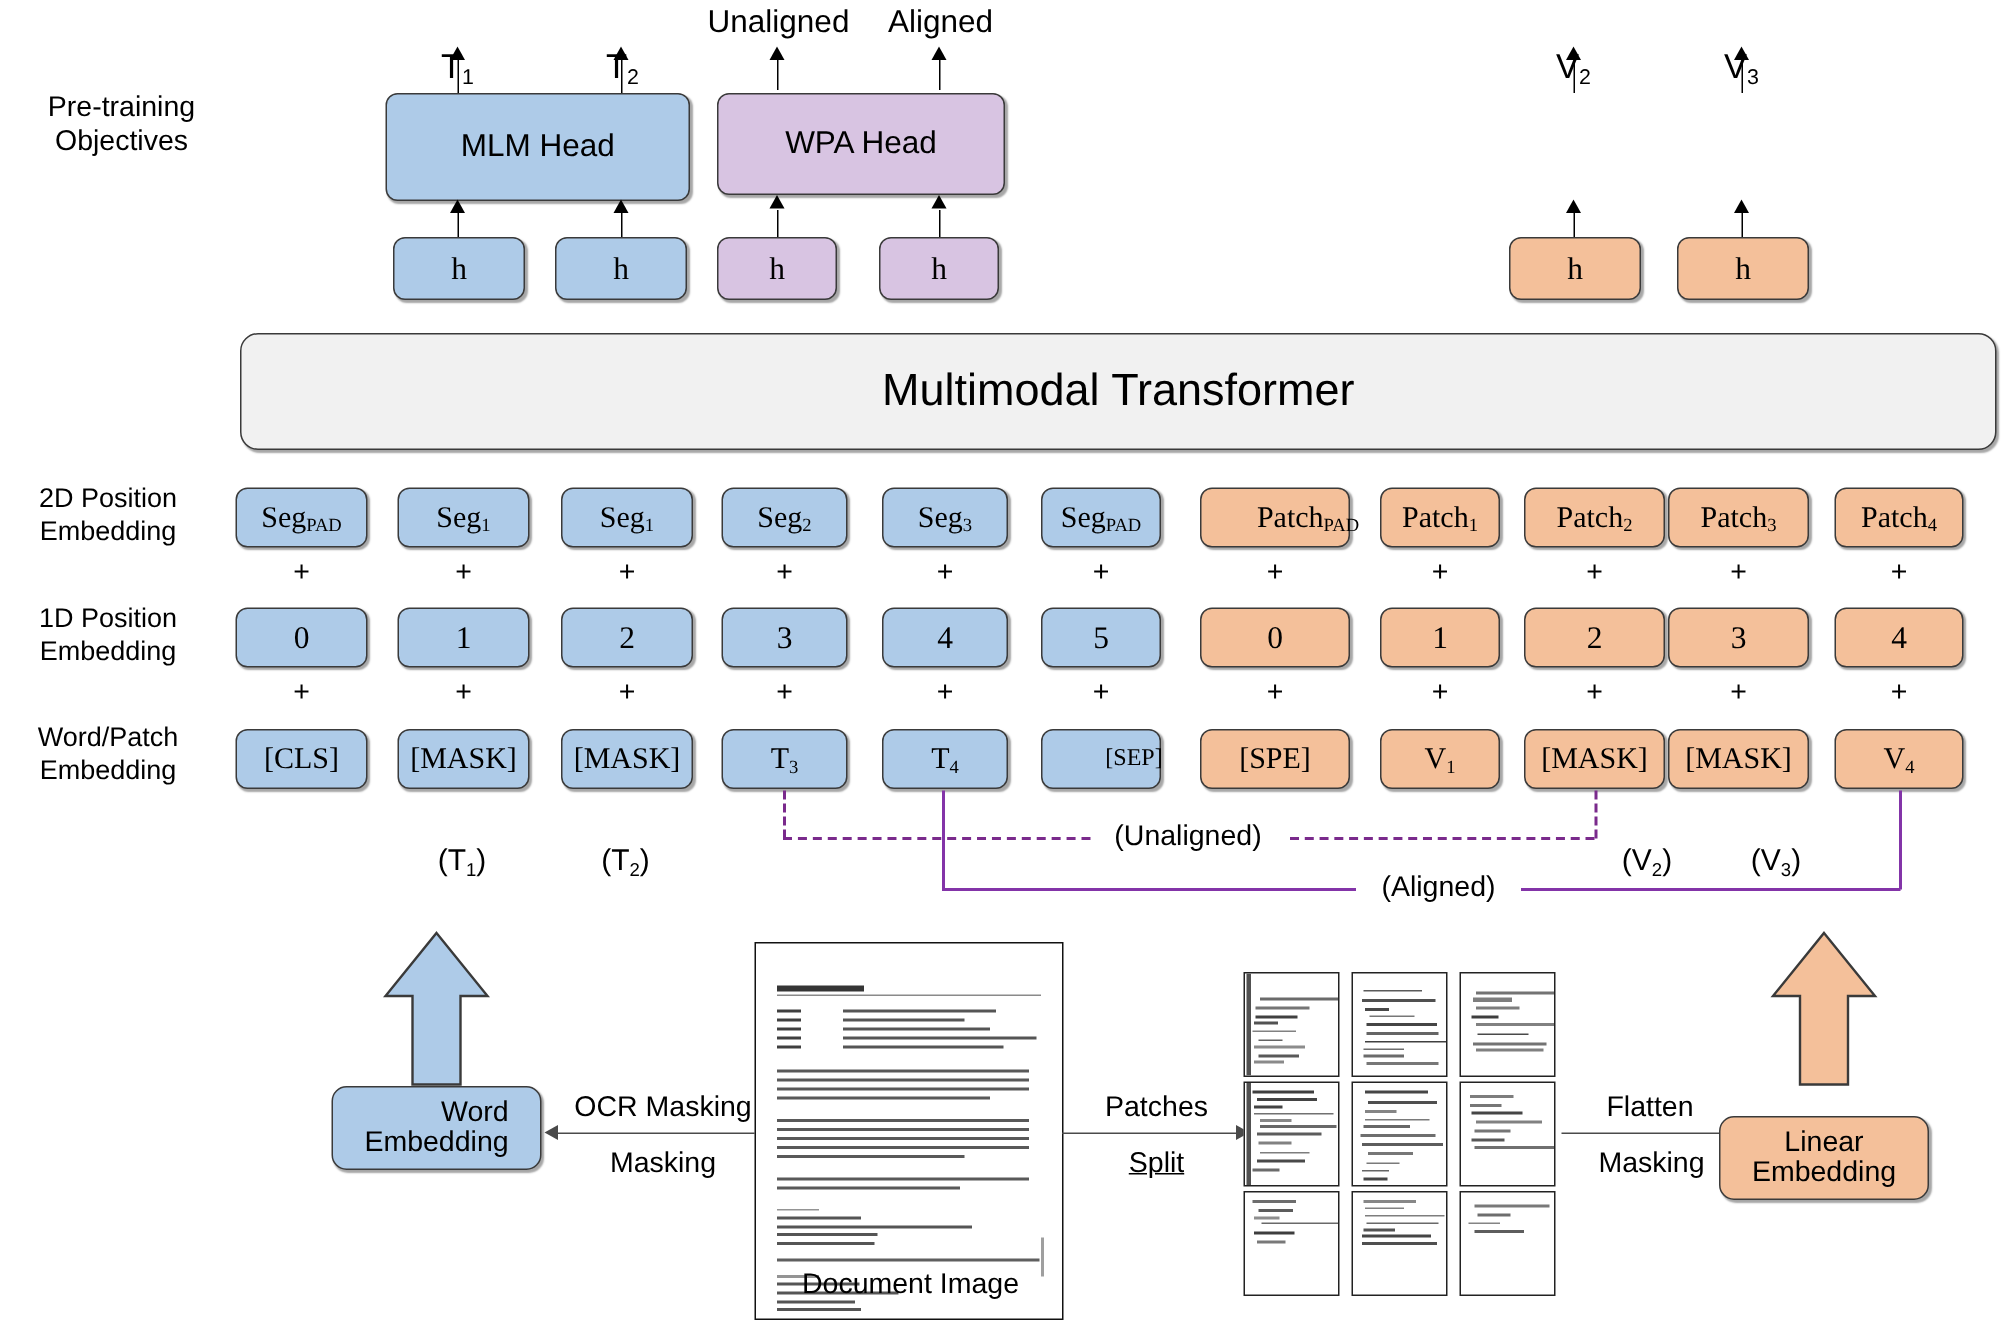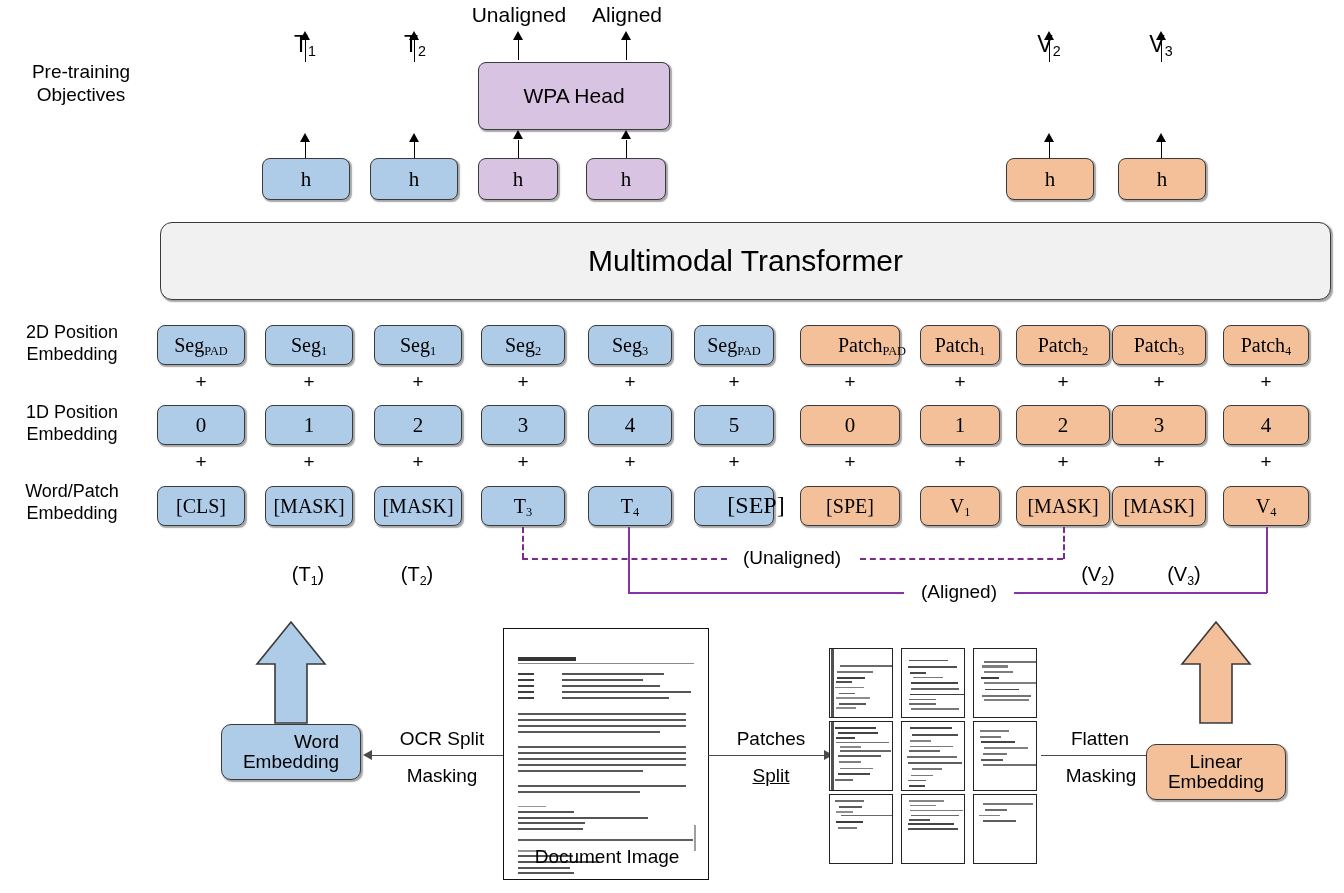--- a/index.html
+++ b/index.html
@@ -95,20 +95,23 @@
   <div class="arrow-up" style="left:409px;top:31px;"></div>
   <div class="vline" style="left:518px;top:38px;height:22px;"></div>
   <div class="arrow-up" style="left:513px;top:31px;"></div>
   <div class="vline" style="left:626px;top:38px;height:22px;"></div>
   <div class="arrow-up" style="left:621px;top:31px;"></div>
   <div class="vline" style="left:1049px;top:38px;height:24px;"></div>
   <div class="arrow-up" style="left:1044px;top:31px;"></div>
   <div class="vline" style="left:1161px;top:38px;height:24px;"></div>
   <div class="arrow-up" style="left:1156px;top:31px;"></div>
 
+  <div class="box blue sans" style="left:257px;top:62px;width:203px;height:72px;font-size:21px;">
+    <span>MLM Head</span>
+  </div>
   <div class="box purple sans" style="left:478px;top:62px;width:192px;height:68px;font-size:21px;">
     <span>WPA Head</span>
   </div>
 
   <div class="vline" style="left:305px;top:142px;height:16px;"></div>
   <div class="arrow-up" style="left:300px;top:133px;"></div>
   <div class="vline" style="left:414px;top:142px;height:16px;"></div>
   <div class="arrow-up" style="left:409px;top:133px;"></div>
   <div class="vline" style="left:518px;top:140px;height:18px;"></div>
   <div class="arrow-up" style="left:513px;top:130px;"></div>
@@ -199,21 +202,21 @@
         <span><span>T</span><span class="sub">4</span></span>
       </div>
       <div class="box blue serif" style="left: 694px; top: 325px; width: 80px; height: 40px; font-size: 20px;">
         <span><span>Seg</span><span class="sub">PAD</span></span>
       </div>
       <div class="lbl sans" style="left: 694px; top: 370px; width: 80px; font-size: 19px;">+</div>
       <div class="box blue serif" style="left: 694px; top: 405px; width: 80px; height: 40px; font-size: 21px;">
         <span>5</span>
       </div>
       <div class="lbl sans" style="left: 694px; top: 450px; width: 80px; font-size: 19px;">+</div>
-      <div class="box blue serif" style="left: 694px; top: 486px; width: 80px; height: 40px; font-size: 24px; padding-left: 44px;">
+      <div class="box blue serif" style="left: 694px; top: 486px; width: 80px; height: 40px; font-size: 16px; padding-left: 44px;">
         <span><span>[SEP]</span></span>
       </div>
       <div class="box orange serif" style="left: 800px; top: 325px; width: 100px; height: 40px; font-size: 20px; padding-left: 44px;">
         <span><span>Patch</span><span class="sub">PAD</span></span>
       </div>
       <div class="lbl sans" style="left: 800px; top: 370px; width: 100px; font-size: 19px;">+</div>
       <div class="box orange serif" style="left: 800px; top: 405px; width: 100px; height: 40px; font-size: 21px;">
         <span>0</span>
       </div>
       <div class="lbl sans" style="left: 800px; top: 450px; width: 100px; font-size: 19px;">+</div>
@@ -296,21 +299,21 @@
       <polygon points="36,2 70,44 52,44 52,103 20,103 20,44 2,44" fill="#AECBE8" stroke="#3A3A3A" stroke-width="1.6"></polygon>
     </svg>
   </div>
 
   <div class="box blue sans" style="left:221px;top:724px;width:140px;height:56px;font-size:19px;
               white-space:pre-line;border-radius:10px;text-align:right;">
     <span>Word
 Embedding</span>
   </div>
 
-  <div class="lbl sans" style="left:372px;top:727px;width:140px;font-size:19px;">OCR Split</div>
+  <div class="lbl sans" style="left:372px;top:727px;width:140px;font-size:19px;">OCR Masking</div>
   <div class="lbl sans" style="left:372px;top:764px;width:140px;font-size:19px;">Masking</div>
   <div class="thinline" style="left:372px;top:755px;width:132px;"></div>
   <div class="arrow-left" style="left:363px;top:750px;"></div>
 
   <div class="doc" style="left:503px;top:628px;width:204px;height:250px;">
     <div id="docbody" style="position:absolute;inset:0;">
         <div class="docline" style="left: 14px; top: 28px; width: 58px; height: 3.5px; opacity: 0.95;"></div>
         <div class="docline" style="left: 14px; top: 34px; width: 176px; height: 0.8px; opacity: 0.55;"></div>
         <div class="docline" style="left: 14px; top: 44px; width: 16px; height: 2.2px; opacity: 0.9;"></div>
         <div class="docline" style="left: 58px; top: 44px; width: 101.794px; height: 2.2px; opacity: 0.8;"></div>

